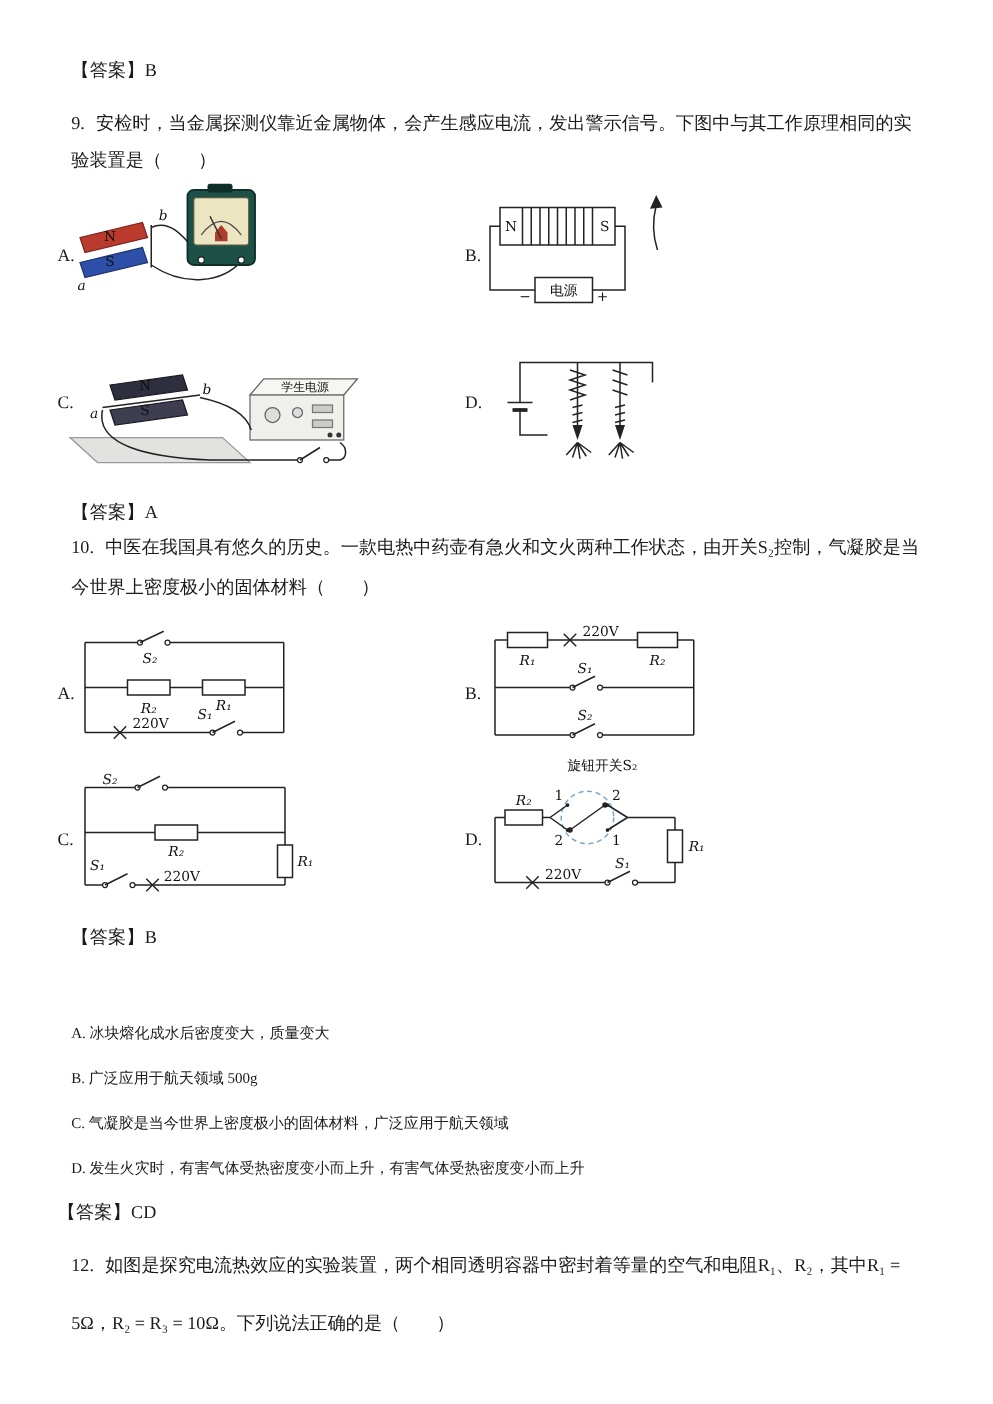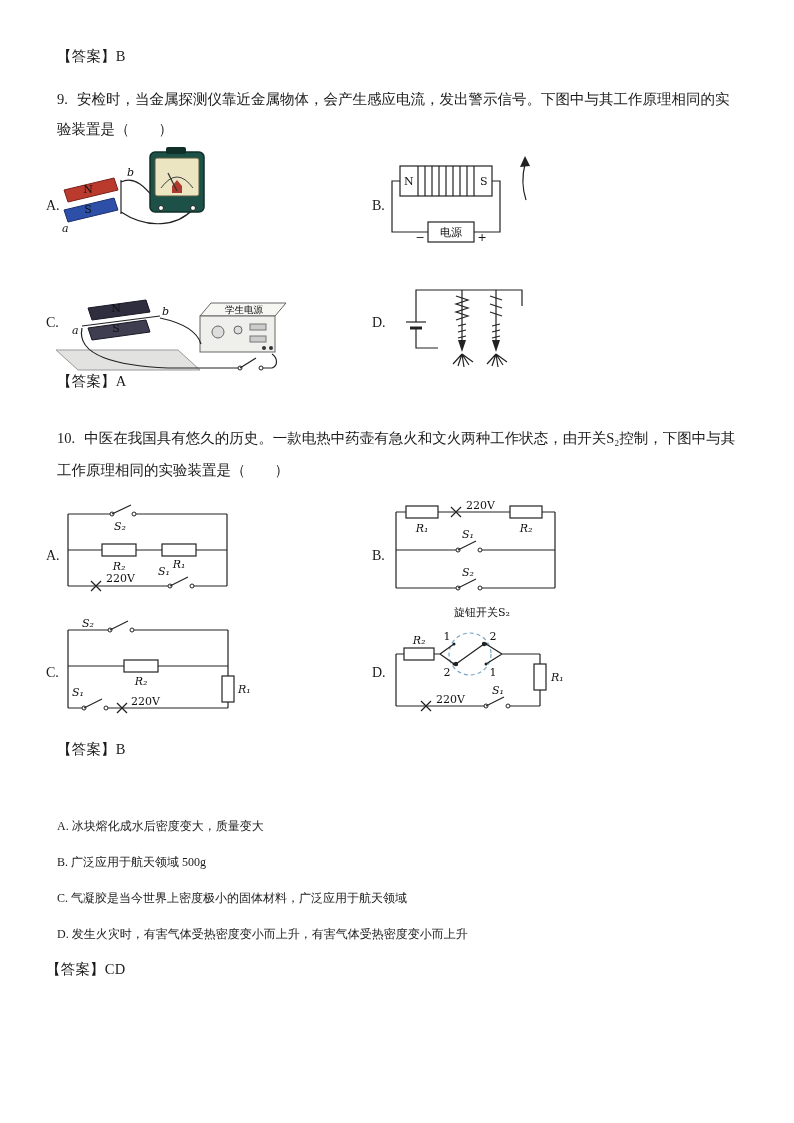--- a/index.html
+++ b/index.html
@@ -126,24 +126,24 @@
       <path class="wire" d="M92,34 L104,38 M92,42 L104,46 M92,50 L104,54"></path>
       <path class="wire" d="M94,64 L102,62 M94,70 L102,68 M94,76 L102,74"></path>
       <path d="M94,78 L102,78 L98,90 Z" fill="#222"></path>
     </g>
     <g>
       <path class="wire" stroke-width="0.9" d="M64,92 L55,102 M64,92 L60,104 M64,92 L66,105 M64,92 L71,103 M64,92 L75,100"></path>
       <path class="wire" stroke-width="0.9" d="M98,92 L89,102 M98,92 L94,104 M98,92 L100,105 M98,92 L105,103 M98,92 L109,100"></path>
     </g>
   </svg>
 
-  <div class="abs ans" style="left:57px; top:372px">【答案】A</div>
+  <div class="abs ans" style="left:57px; top:400px">【答案】A</div>
 
   <div class="abs stem wide" style="left:57px; top:422px; width:684px">
-    <span class="qnum">10.</span><span>中医在我国具有悠久的历史。一款电热中药壶有急火和文火两种工作状态，由开关S₂控制，下图中与其工作原理相同的实验装置是（　　）</span>
+    <span class="qnum">10.</span><span>中医在我国具有悠久的历史。一款电热中药壶有急火和文火两种工作状态，由开关S₂控制，气凝胶是当今世界上密度极小的固体材料（　　）</span>
   </div>
 
   <div class="abs optlabel" style="left:46px; top:548px">A.</div>
   <svg style="left:60px; top:500px" width="175" height="100" viewBox="0 0 175 100">
     <g>
       <path class="wire" d="M8,14 H52 M74,14 H167 M8,14 V86 M167,14 V86"></path>
       <path class="wire" d="M8,50 H42 M76,50 H102 M136,50 H167"></path>
       <path class="wire" d="M8,86 H110 M132,86 H167"></path>
     </g>
     <circle cx="52" cy="14" r="2" class="dot"></circle>
@@ -246,14 +246,17 @@
 
   <div class="abs ans" style="left:57px; top:740px">【答案】B</div>
 
   <div class="abs opt" style="left:57px; top:818px">A. 冰块熔化成水后密度变大，质量变大</div>
   <div class="abs opt" style="left:57px; top:854px">B. 广泛应用于航天领域 500g</div>
   <div class="abs opt" style="left:57px; top:890px">C. 气凝胶是当今世界上密度极小的固体材料，广泛应用于航天领域</div>
   <div class="abs opt" style="left:57px; top:926px">D. 发生火灾时，有害气体受热密度变小而上升，有害气体受热密度变小而上升</div>
 
   <div class="abs ans" style="left:46px; top:960px">【答案】CD</div>
 
+  <div class="abs stem math" style="left:57px; top:990px; width:690px">
+    <span class="qnum">12.</span><span>如图是探究电流热效应的实验装置，两个相同透明容器中密封着等量的空气和电阻R₁、R₂，其中R₁ = 5Ω，R₂ = R₃ = 10Ω。下列说法正确的是（　　）</span>
+  </div>
 
 </div>
 
 </body></html>

